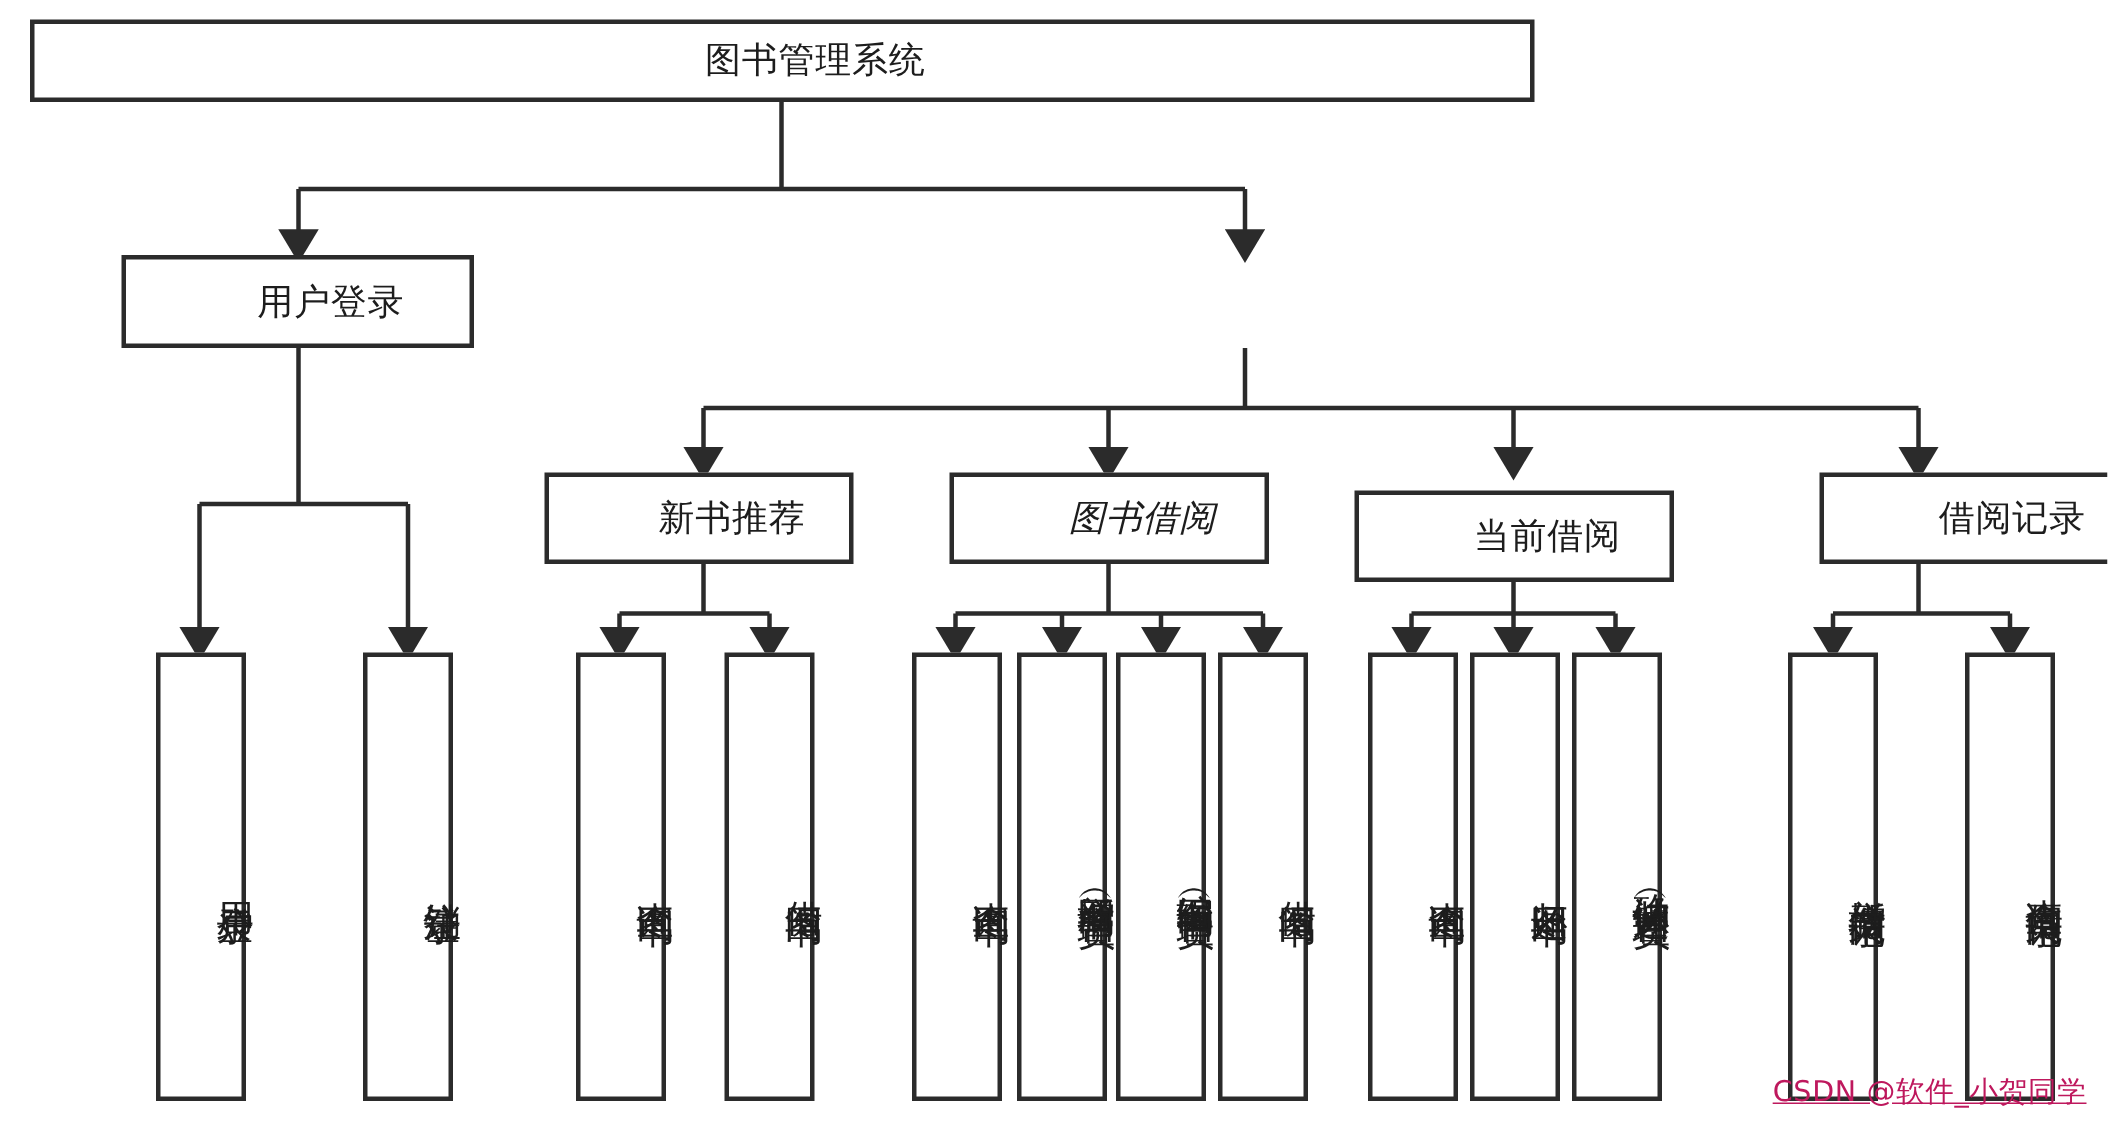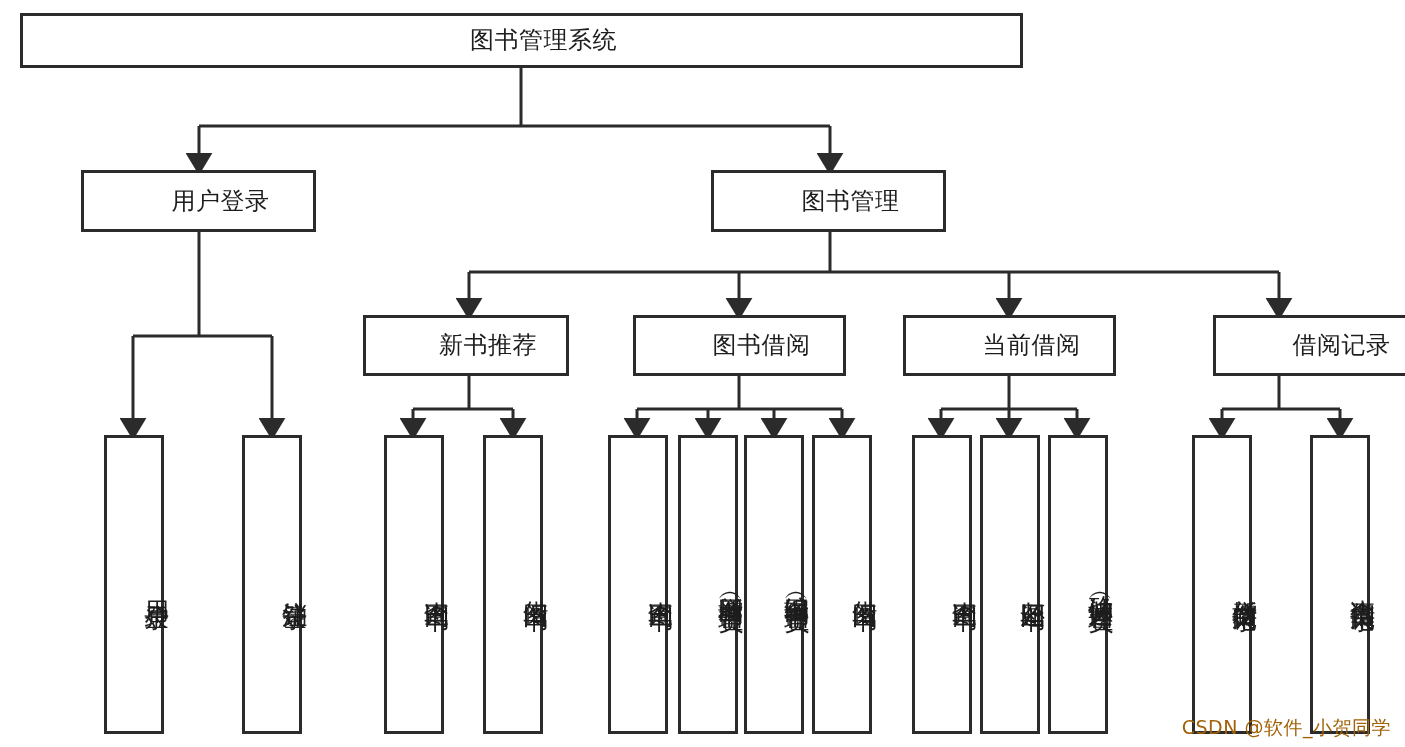--- a/index.html
+++ b/index.html
@@ -57,24 +57,25 @@
     line-height: 1.06;
     letter-spacing: 2px;
     white-space: normal;
     max-height: 100%;
   }
   .watermark {
     position: absolute;
     right: 14px;
     bottom: 6px;
     font-size: 19px;
-    color: #a16207;
+    color: #be185d;
     letter-spacing: 0.5px;
     white-space: nowrap;
     font-family: "DejaVu Sans", "Liberation Sans", sans-serif;
+    text-decoration: underline;
   }
 </style>
 </head>
 <body>
 
 <div id="canvas">
 
   <svg id="edges" viewBox="0 0 1405 747" xmlns="http://www.w3.org/2000/svg">
     <defs>
       <marker id="arrow" markerWidth="10" markerHeight="9" refX="1.4" refY="4.5" orient="auto" markerUnits="strokeWidth">
@@ -126,33 +127,30 @@
   </svg>
 
   <div class="node" style="left:20px; top:13px; width:1003px; height:55px;">
     <span class="node-label">图书管理系统</span>
   </div>
 
   <div class="node" style="left:81px; top:170px; width:235px; height:62px;">
     <span class="node-label">用户登录</span>
   </div>
 
-  <div class="node" style="left:711px; top:170px; width:235px; height:62px;">
-    <span class="node-label">图书管理</span>
-  </div>
 
   <div class="node" style="left:363px; top:315px; width:206px; height:61px;">
     <span class="node-label">新书推荐</span>
   </div>
 
-  <div class="node" style="left:633px; top:315px; width:213px; height:61px;">
+  <div class="node" style="left:633px; top:315px; width:213px; height:61px;font-style:italic;">
     <span class="node-label">图书借阅</span>
   </div>
 
-  <div class="node" style="left:903px; top:315px; width:213px; height:61px;">
+  <div class="node" style="left:903px; top:327px; width:213px; height:61px;">
     <span class="node-label">当前借阅</span>
   </div>
 
   <div class="node" style="left:1213px; top:315px; width:213px; height:61px;">
     <span class="node-label">借阅记录</span>
   </div>
 
   <div class="node leaf" style="left:104px; top:435px; width:60px; height:299px;">
     <span class="node-label">用户登录</span>
   </div>

